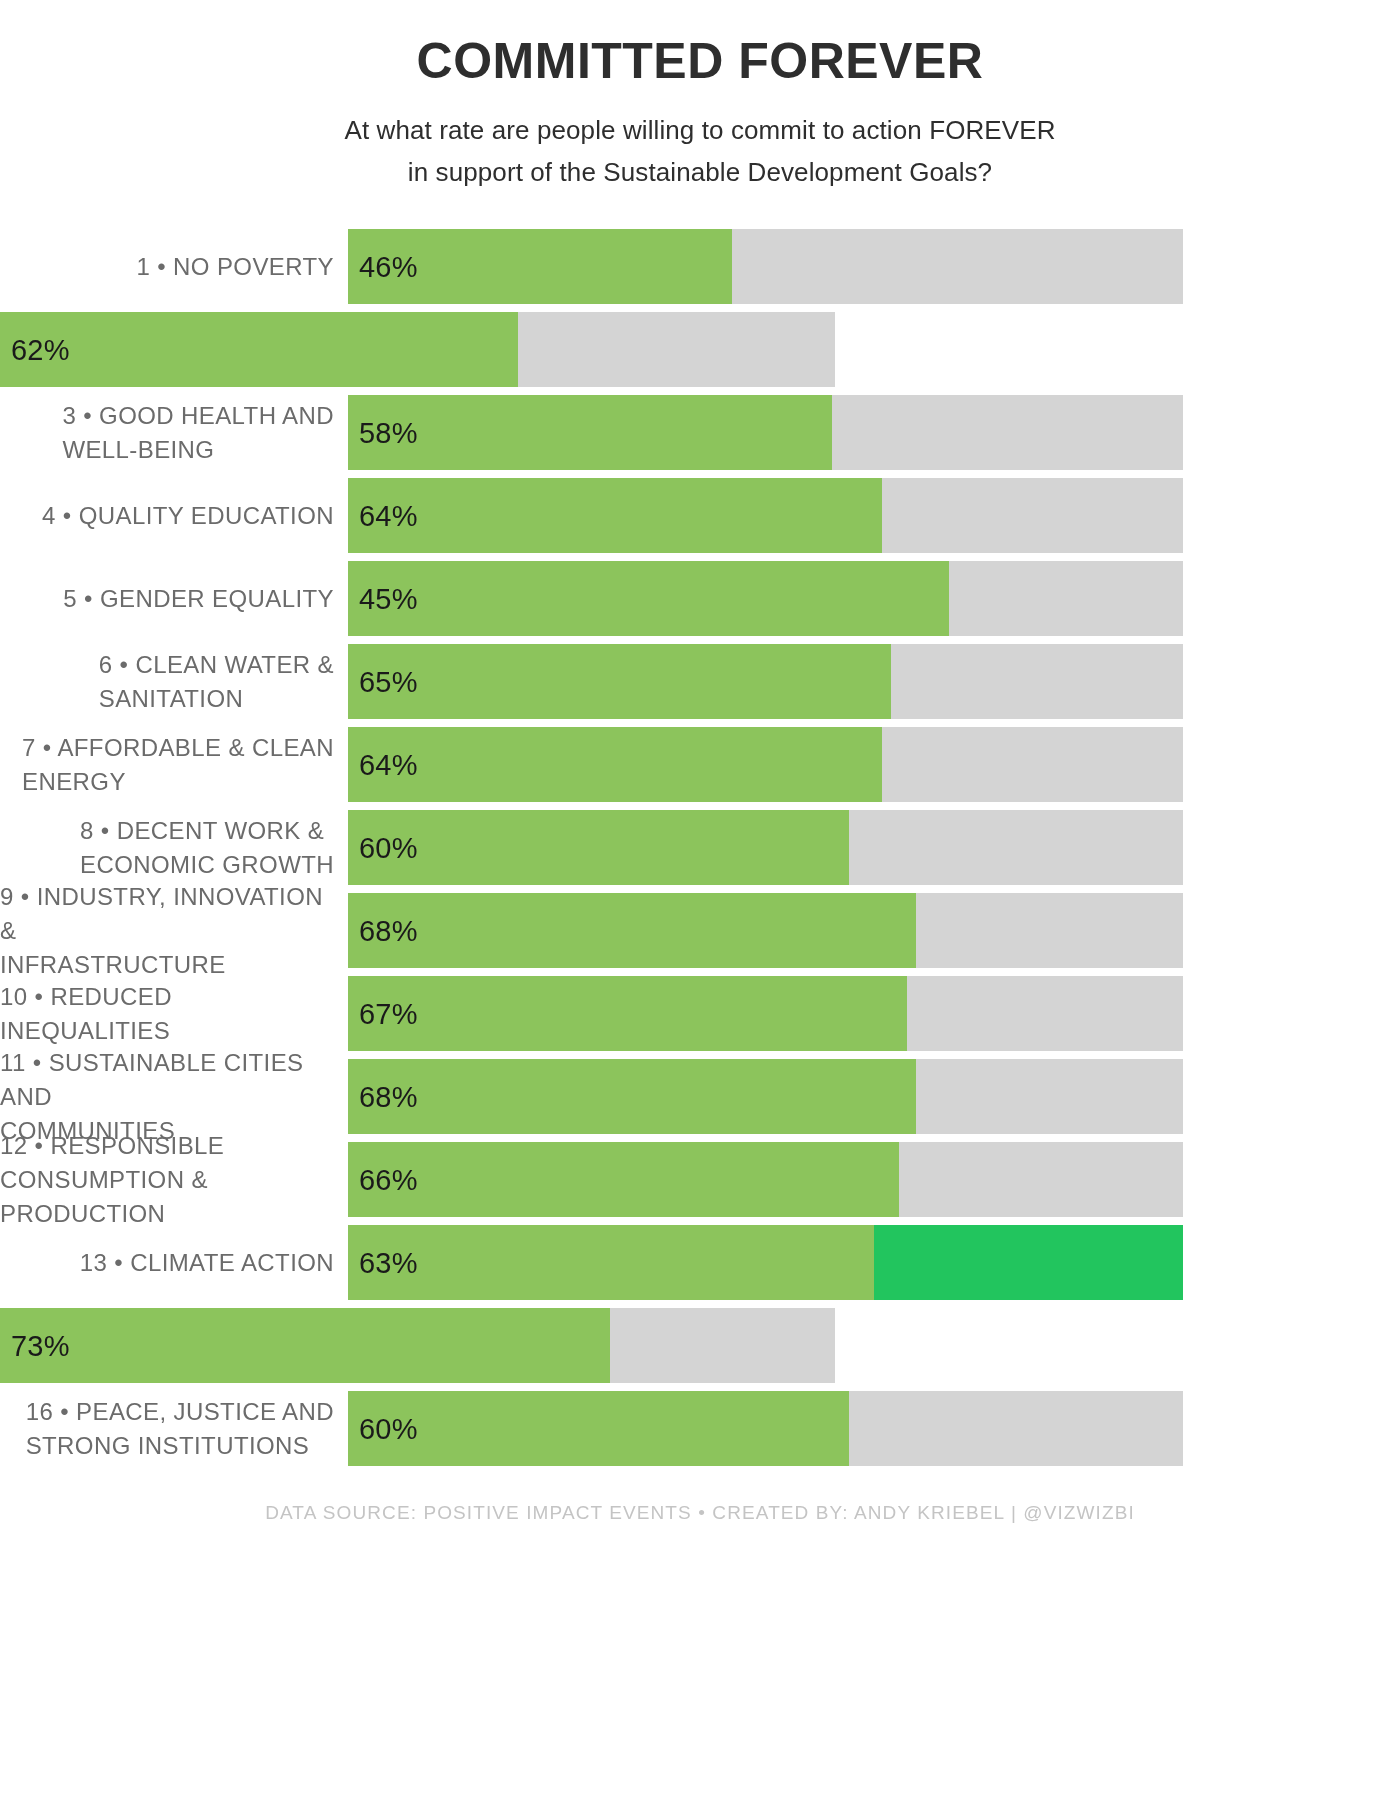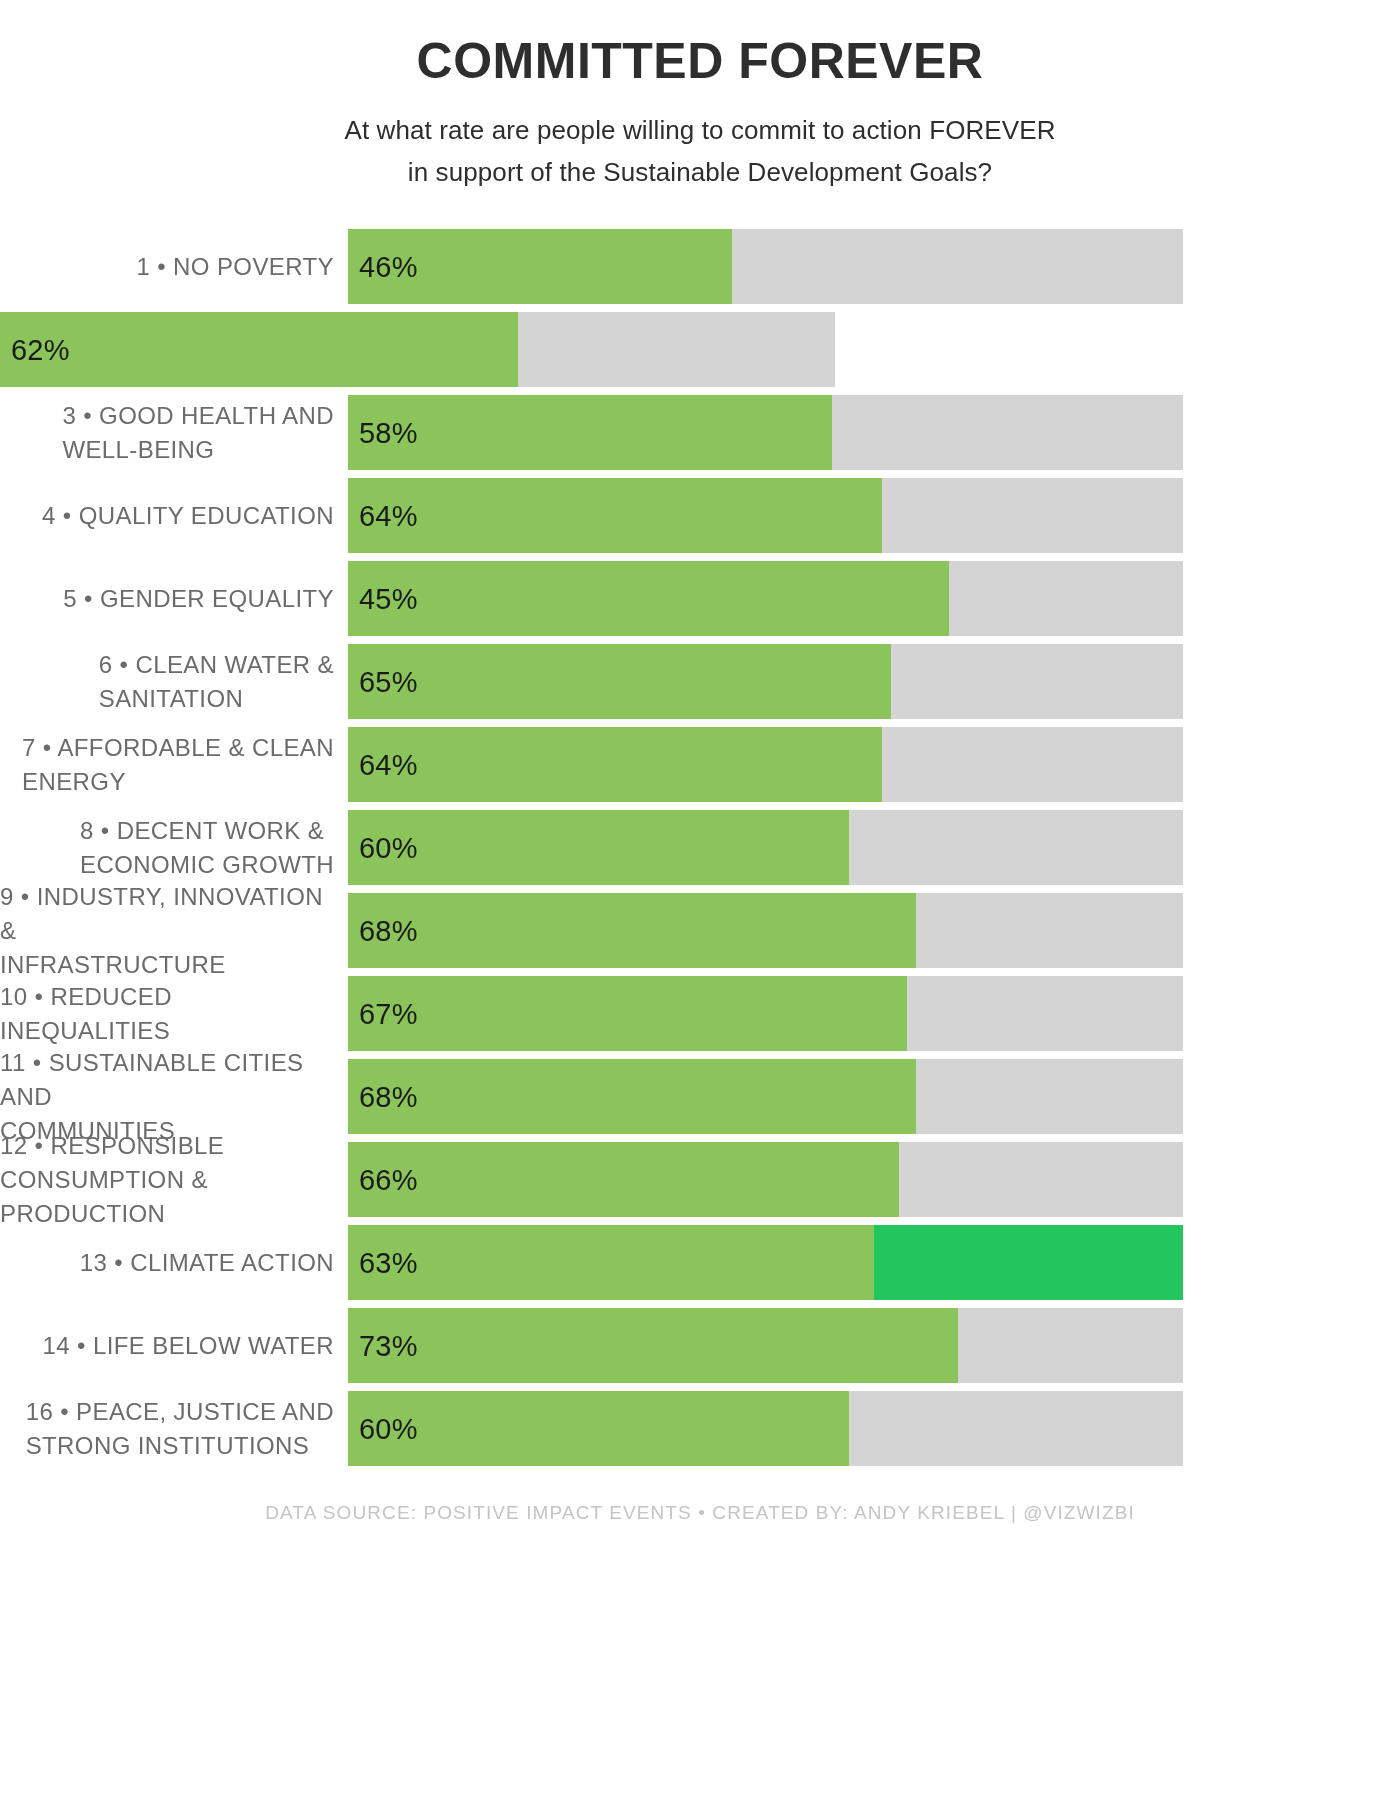--- a/index.html
+++ b/index.html
@@ -223,21 +223,20 @@
         </div>
       </div>
       <div class="row">
         <div class="row-label">13 • CLIMATE ACTION</div>
         <div class="row-track" style="background: #22c55e;">
           <div class="row-fill" style="width: 63%; background: rgb(140, 196, 92);"></div>
           <div class="row-value">63%</div>
         </div>
       </div>
       <div class="row">
-        <div class="row-label">14 • LIFE BELOW WATER</div>
         <div class="row-track" style="background: rgb(212, 212, 212);">
           <div class="row-fill" style="width: 73%; background: rgb(140, 196, 92);"></div>
           <div class="row-value">73%</div>
         </div>
       </div>
       <div class="row">
         <div class="row-label">16 • PEACE, JUSTICE AND
 STRONG INSTITUTIONS</div>
         <div class="row-track" style="background: rgb(212, 212, 212);">
           <div class="row-fill" style="width: 60%; background: rgb(140, 196, 92);"></div>

